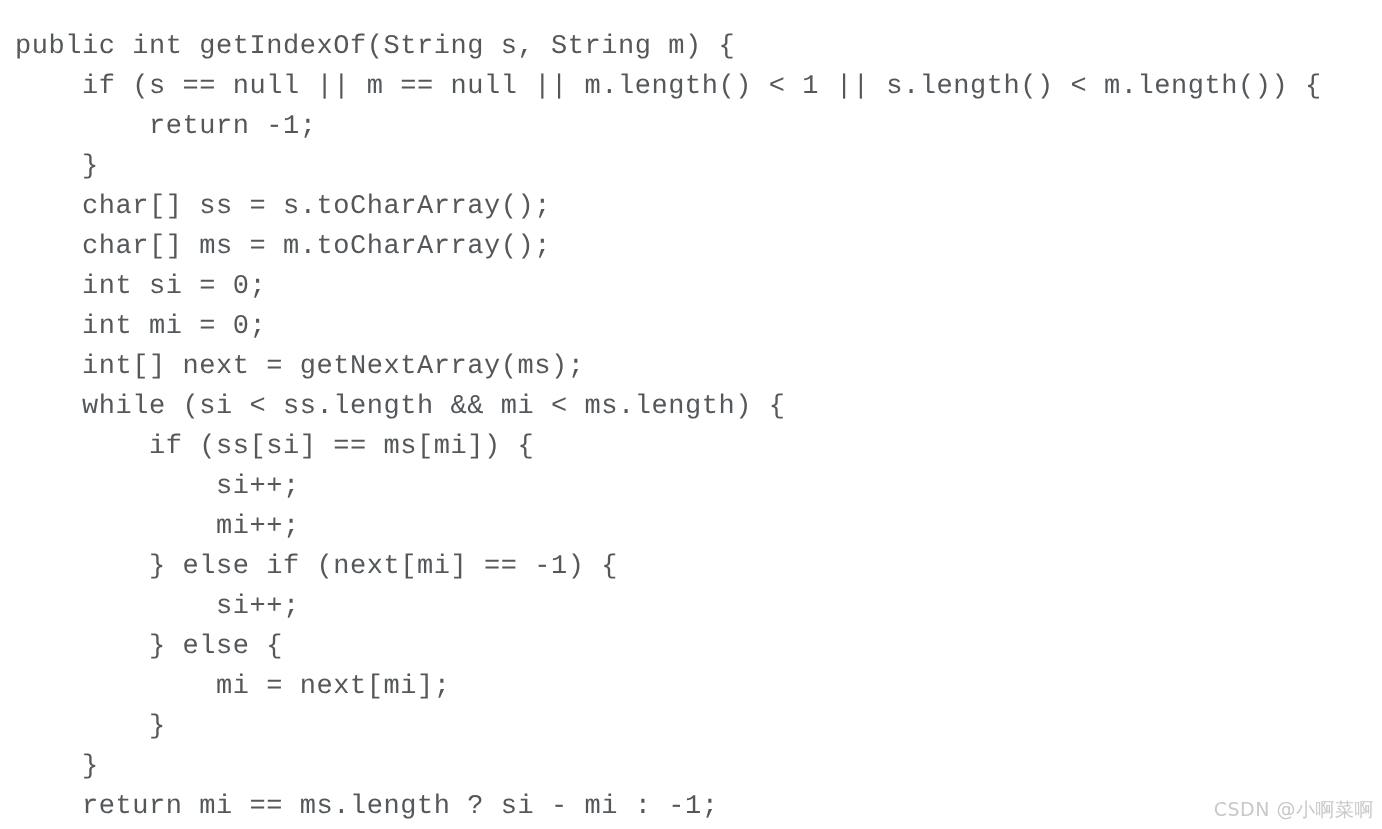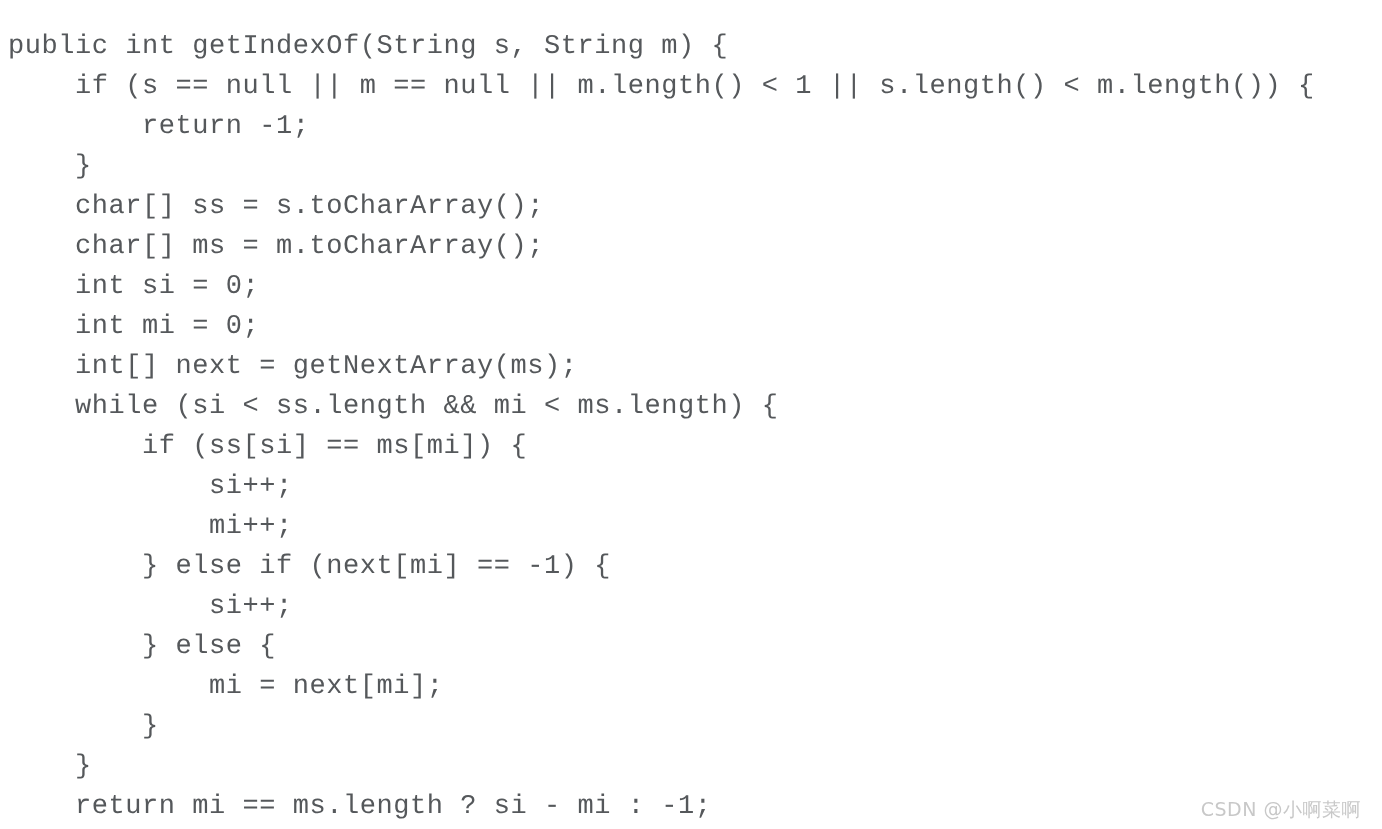--- a/index.html
+++ b/index.html
@@ -25,25 +25,25 @@
     letter-spacing: 0.55px;
     color: #55585b;
     white-space: pre;
     -webkit-font-smoothing: antialiased;
     text-rendering: geometricPrecision;
   }
   .code-line {
     display: block;
     height: 40px;
     white-space: pre;
-    padding-left: 8px;
+    padding-left: 15px;
   }
   #watermark {
     position: absolute;
-    right: 21px;
+    right: 8px;
     bottom: 6px;
     font-family: "DejaVu Sans", "Liberation Sans", sans-serif;
     font-size: 19px;
     color: #c8c8c8;
     letter-spacing: 0.5px;
     white-space: pre;
   }
 </style>
 </head>
 <body>

